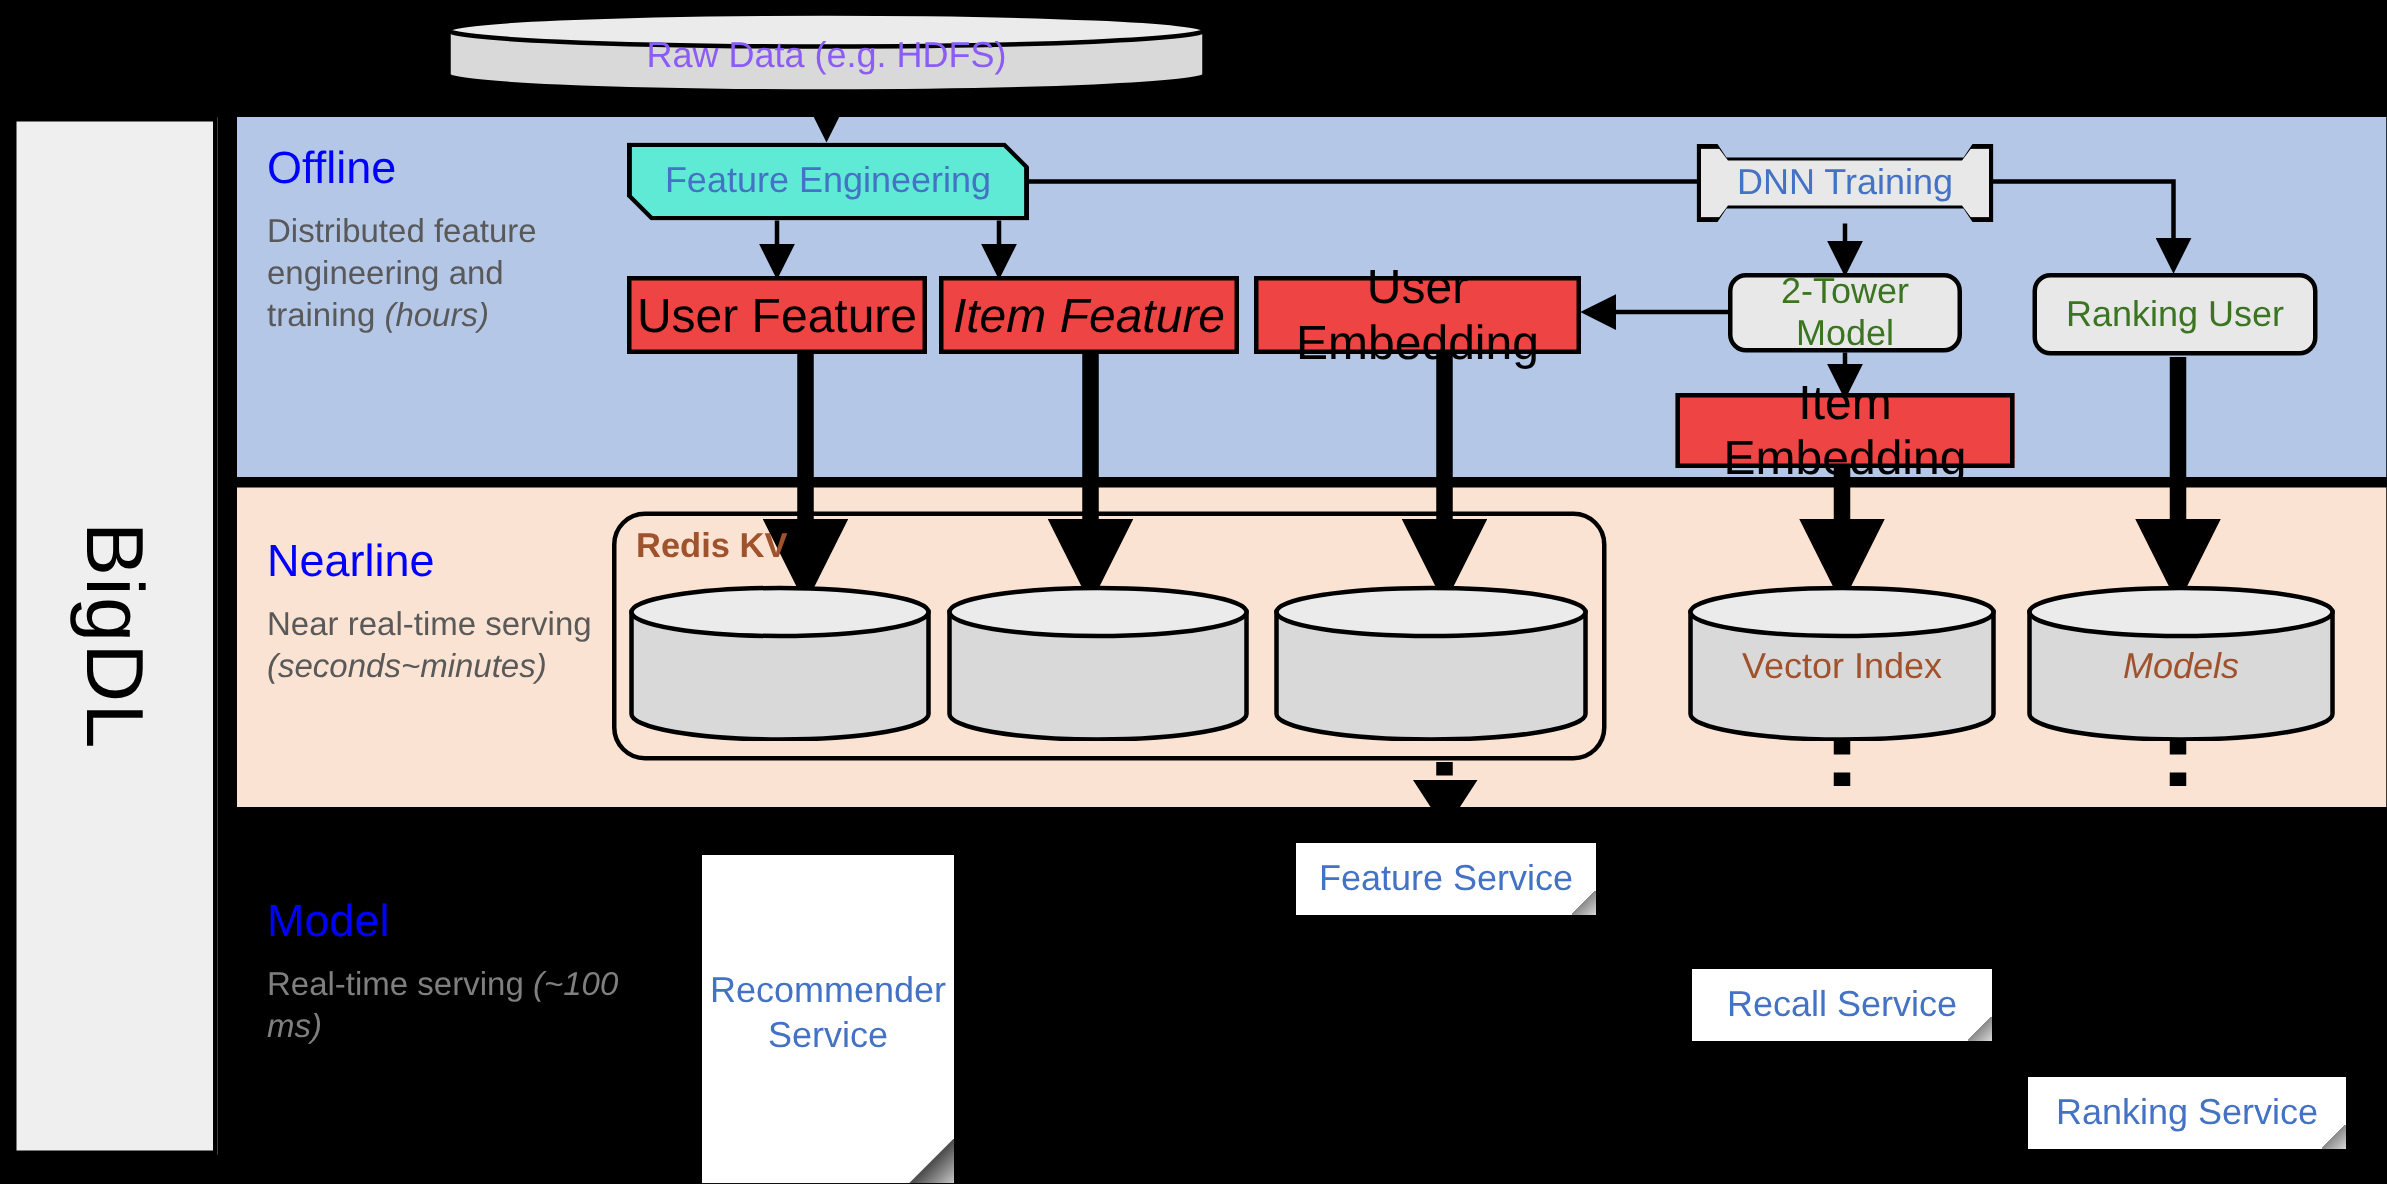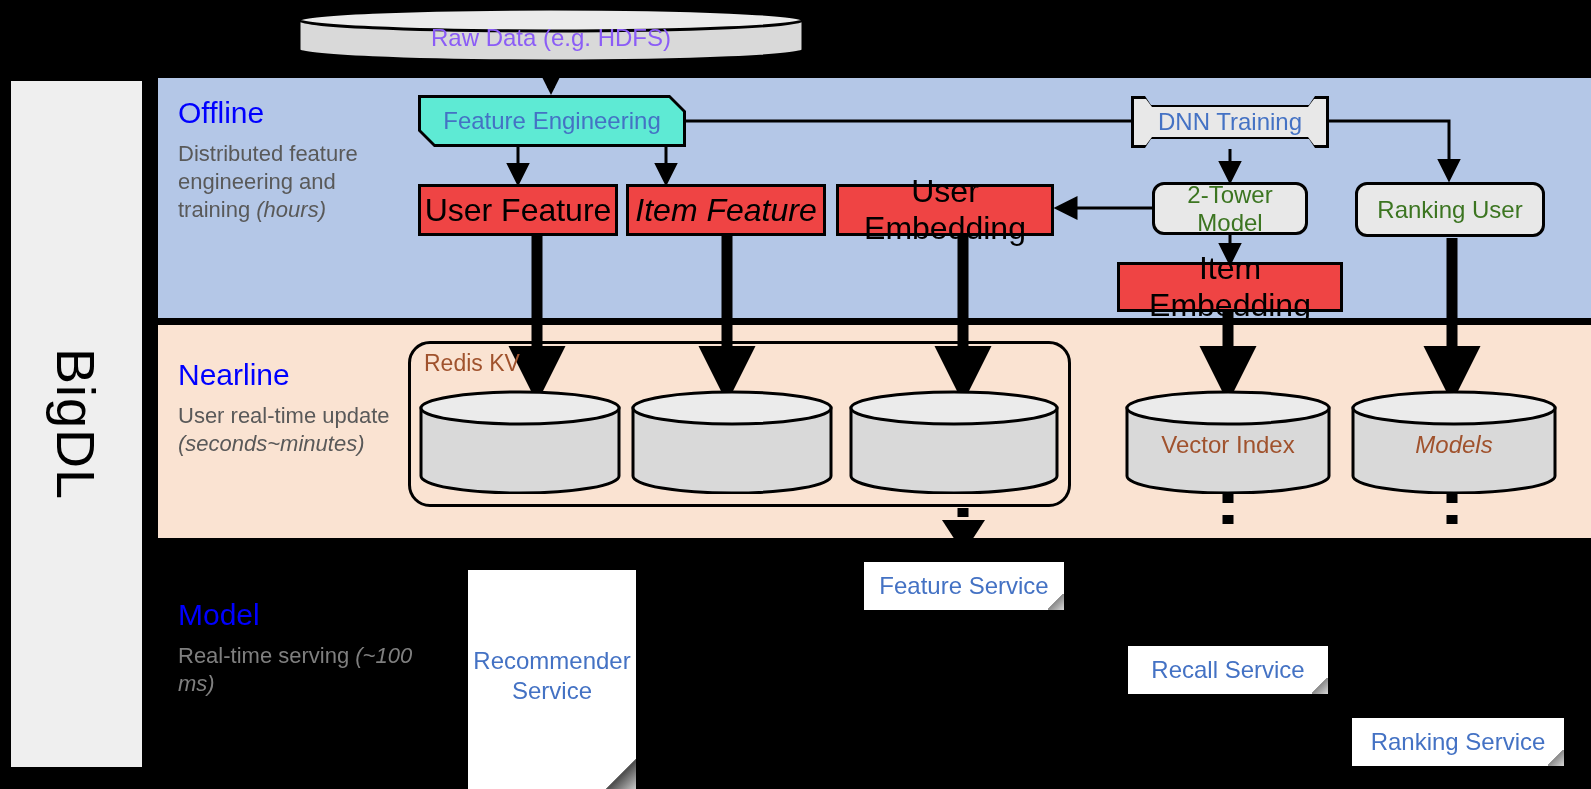--- a/index.html
+++ b/index.html
@@ -85,21 +85,21 @@
     text-align:center; font-size:24px; color:#a0522d; pointer-events:none;
   }
   .cyl-label.dark { color:#8b5cf6; }
 
   
   #redis-box {
     position:absolute; left:408px; top:341px; width:663px; height:166px;
     border:3px solid #000; border-radius:22px; background:transparent;
   }
   #redis-label {
-    position:absolute; left:424px; top:350px; font-size:23px; color:#a0522d;
+    position:absolute; left:424px; top:350px; font-size:23px; color:#a0522d;font-weight:bold;
   }
 
   
   .note { position:absolute; background:#ffffff;padding-left:16px; }
   .note .fold {
     position:absolute; right:0; bottom:0; width:16px; height:16px;
     background: linear-gradient(135deg, #ffffff 0%, #ffffff 46%, #8a8a8a 47%, #d8d8d8 100%);
   }
   .note .txt {
     position:absolute; inset:0; display:flex; align-items:center; justify-content:center;
@@ -130,21 +130,21 @@
   <div id="bigdl-panel">
     <div id="bigdl-label">BigDL</div>
   </div>
 
   <div class="band-caption" id="cap-offline">
     <div class="band-title">Offline</div>
     <div class="band-desc"><span>Distributed feature engineering and training </span><span class="ital">(hours)</span></div>
   </div>
   <div class="band-caption" id="cap-nearline">
     <div class="band-title">Nearline</div>
-    <div class="band-desc"><span>User real-time update </span><span class="ital">(seconds~minutes)</span></div>
+    <div class="band-desc"><span>Near real-time serving </span><span class="ital">(seconds~minutes)</span></div>
   </div>
   <div class="band-caption" id="cap-online">
     <div class="band-title">Model</div>
     <div class="band-desc"><span>Real-time serving </span><span class="ital">(~100 ms)</span></div>
   </div>
 
   <svg id="wires" viewBox="0 0 1591 789">
     <defs>
       <marker id="ahThin" markerWidth="8" markerHeight="8" refX="6.5" refY="4" orient="auto">
         <path d="M0,0 L8,4 L0,8 z" fill="#000"></path>

